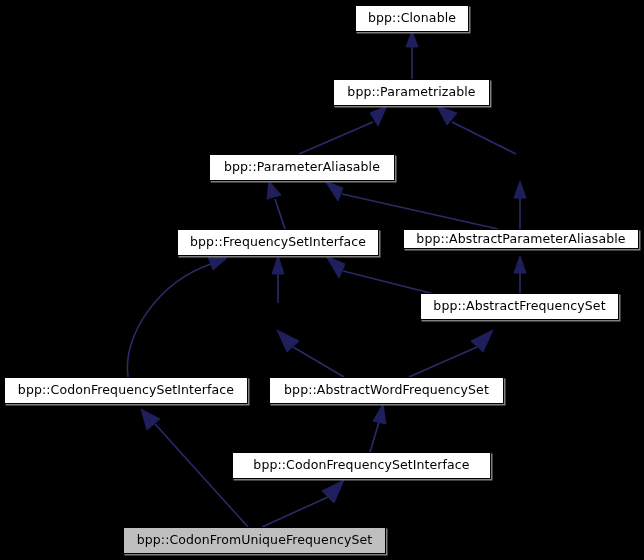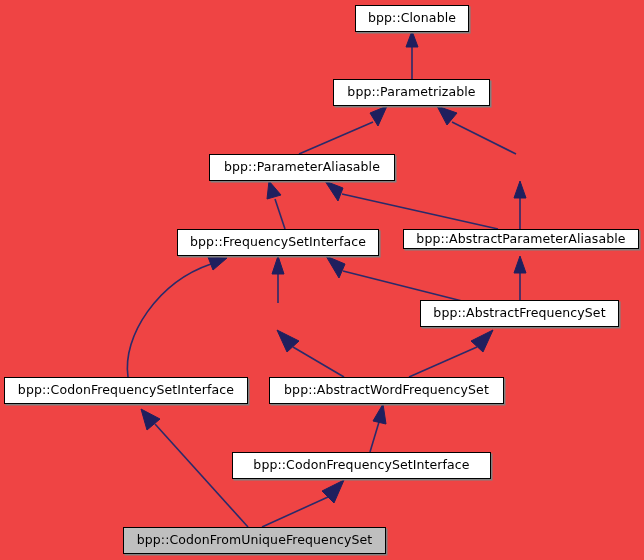--- a/index.html
+++ b/index.html
@@ -4,21 +4,21 @@
 <style>
   html, body {
     margin: 0;
     padding: 0;
     background: #ffffff;
   }
   #diagram-root {
     position: relative;
     width: 644px;
     height: 560px;
-    background: #ef4444;
+    background: #000000;
     font-family: "DejaVu Sans", "Liberation Sans", sans-serif;
     overflow: hidden;
   }
   #graph-svg {
     position: absolute;
     left: 0;
     top: 0;
     width: 644px;
     height: 560px;
   }
@@ -151,21 +151,21 @@
 
   <div class="node-box" style="left:177px; top:229px; width:202px; height:27px;">
     <span class="node-label">bpp::FrequencySetInterface</span>
   </div>
 
   <div class="node-box" style="left:403px; top:229px; width:236px; height:20px;">
     <span class="node-label">bpp::AbstractParameterAliasable</span>
   </div>
 
 
-  <div class="node-box" style="left:420px; top:300px; width:199px; height:27px;">
+  <div class="node-box" style="left:420px; top:293px; width:199px; height:27px;">
     <span class="node-label">bpp::AbstractFrequencySet</span>
   </div>
 
   <div class="node-box" style="left:4px; top:377px; width:244px; height:27px;">
     <span class="node-label">bpp::CodonFrequencySetInterface</span>
   </div>
 
   <div class="node-box" style="left:269px; top:377px; width:235px; height:27px;">
     <span class="node-label">bpp::AbstractWordFrequencySet</span>
   </div>

